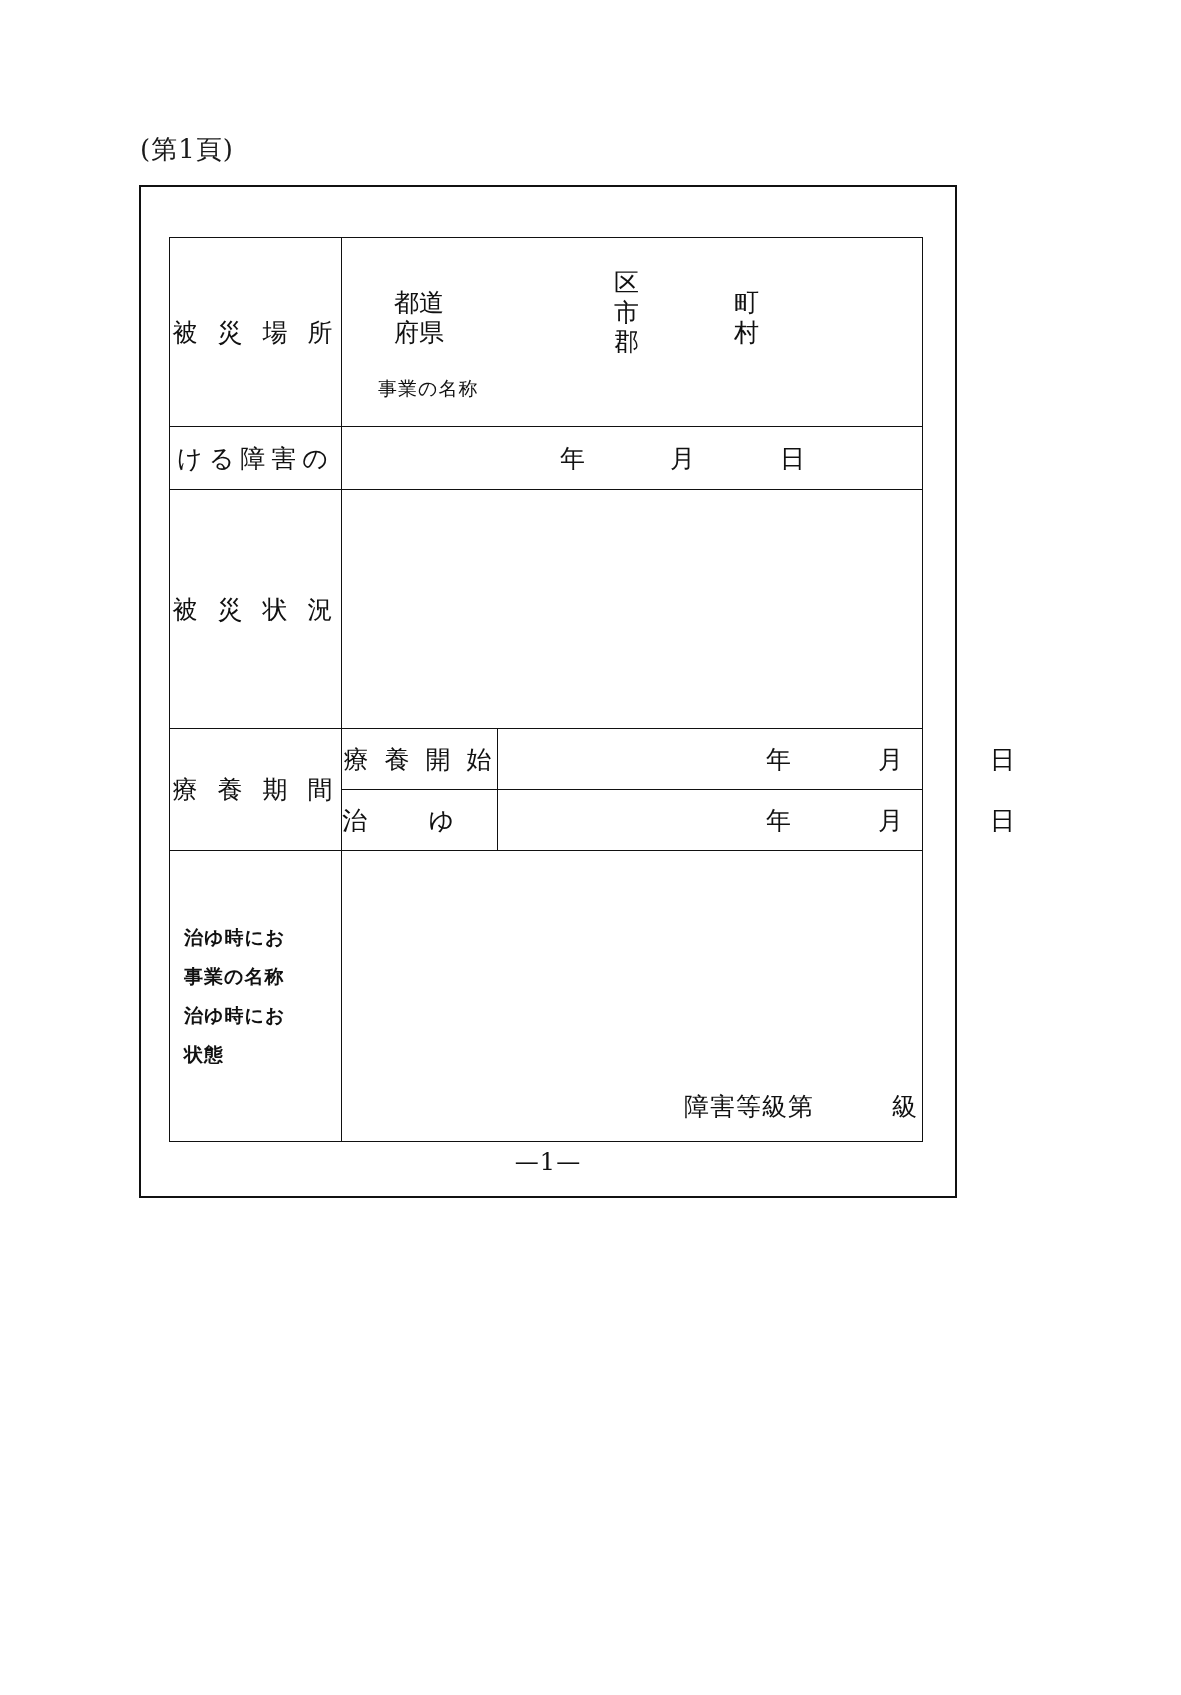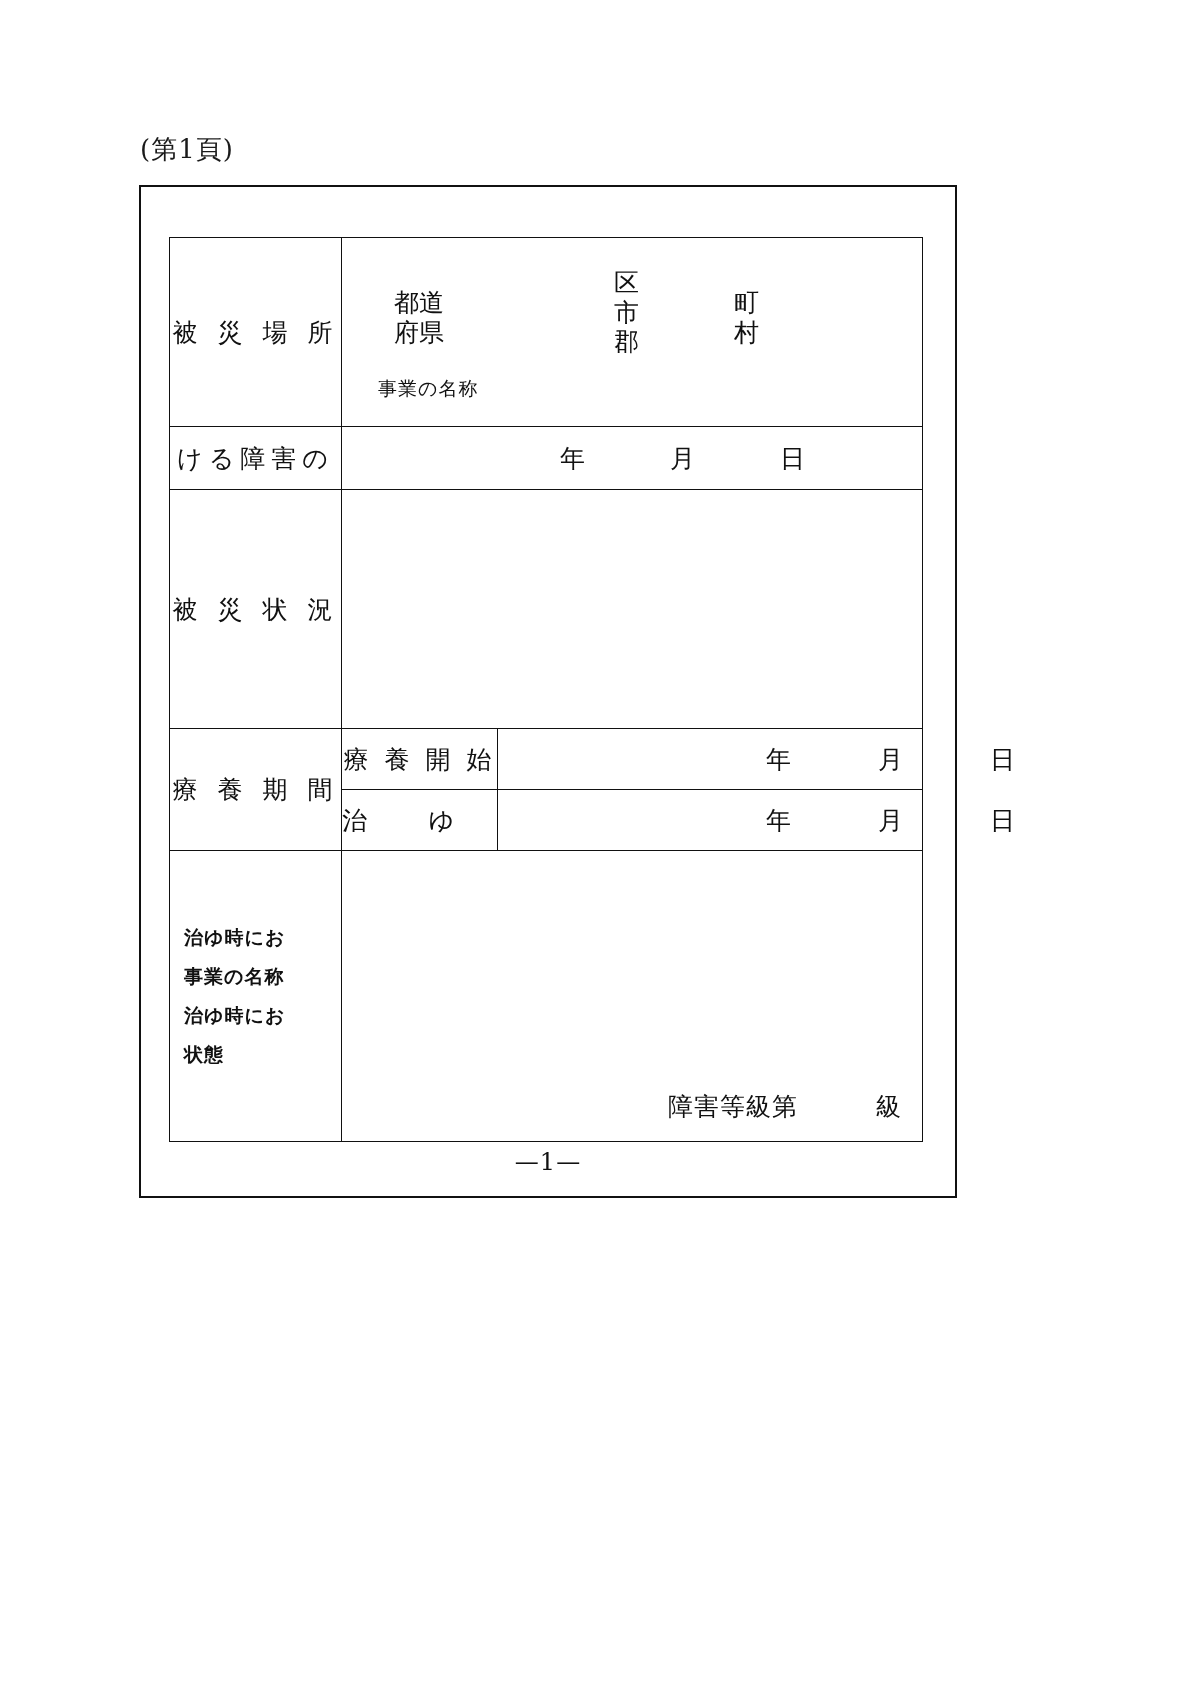--- a/index.html
+++ b/index.html
@@ -144,21 +144,21 @@
   }
   .date-cell { position: relative; height: 60px; }
   .d-y { left: 268px; }
   .d-m { left: 380px; }
   .d-d { left: 492px; }
 
   
   .r6-cell { height: 290px; position: relative; }
   .grade-line {
     position: absolute;
-    right: 20px;
+    right: 4px;
     bottom: 18px;
     font-size: 25px;
     letter-spacing: 1px;
     white-space: pre;
     margin-top: 7px;
   }
 
   
   .page-footer {
     position: absolute;

